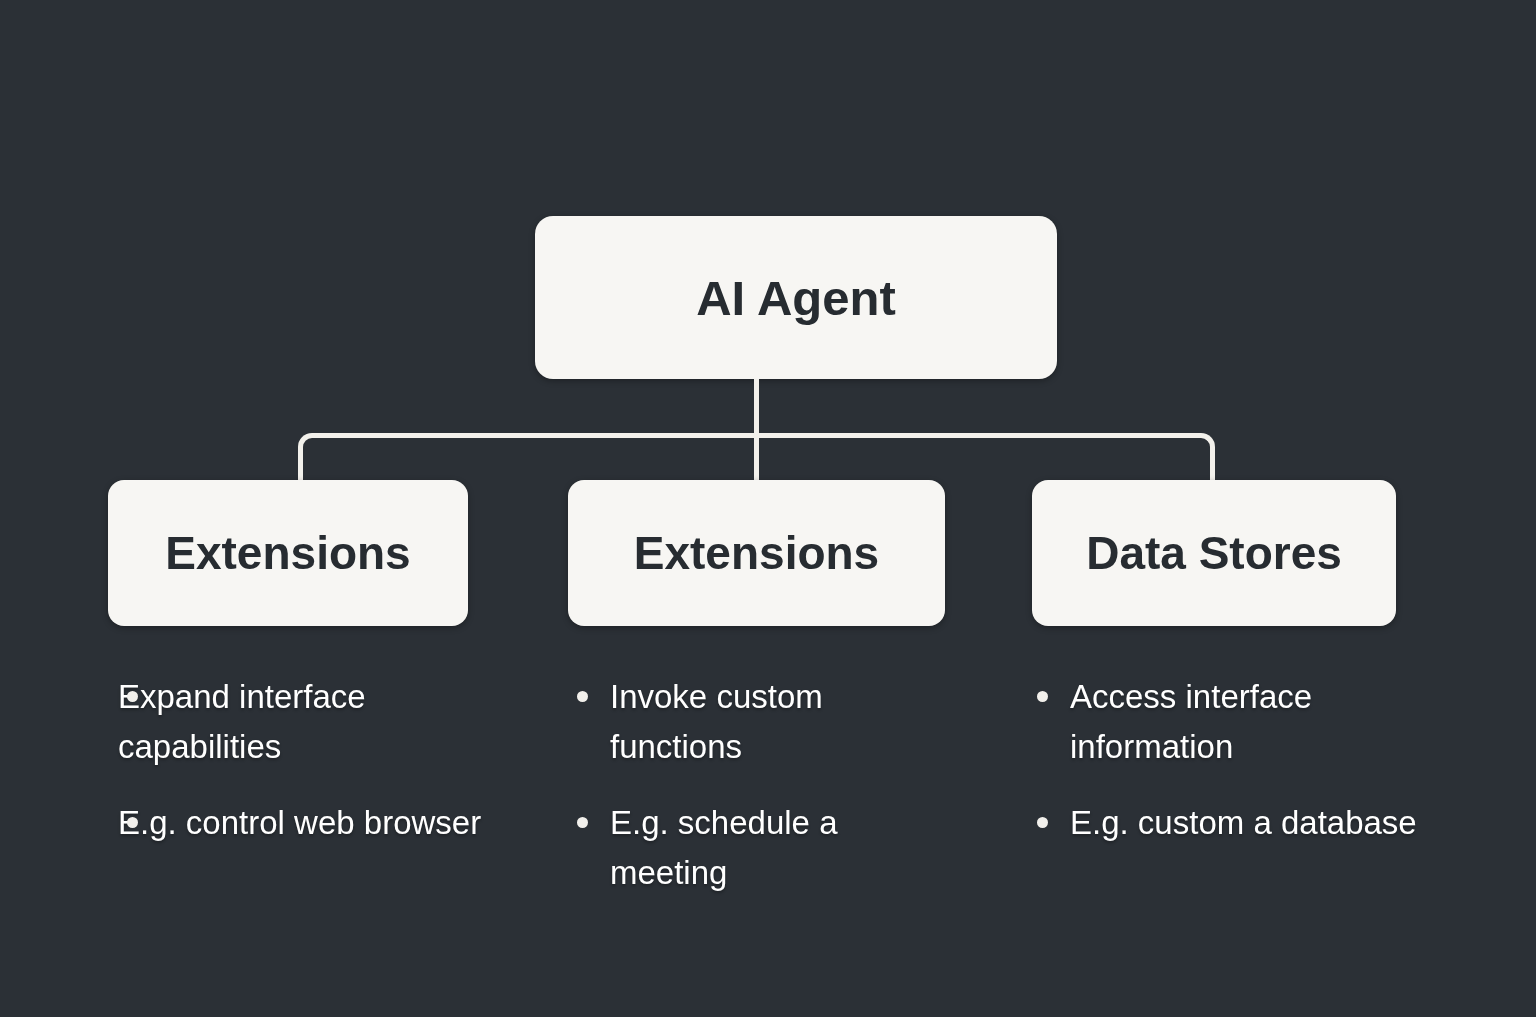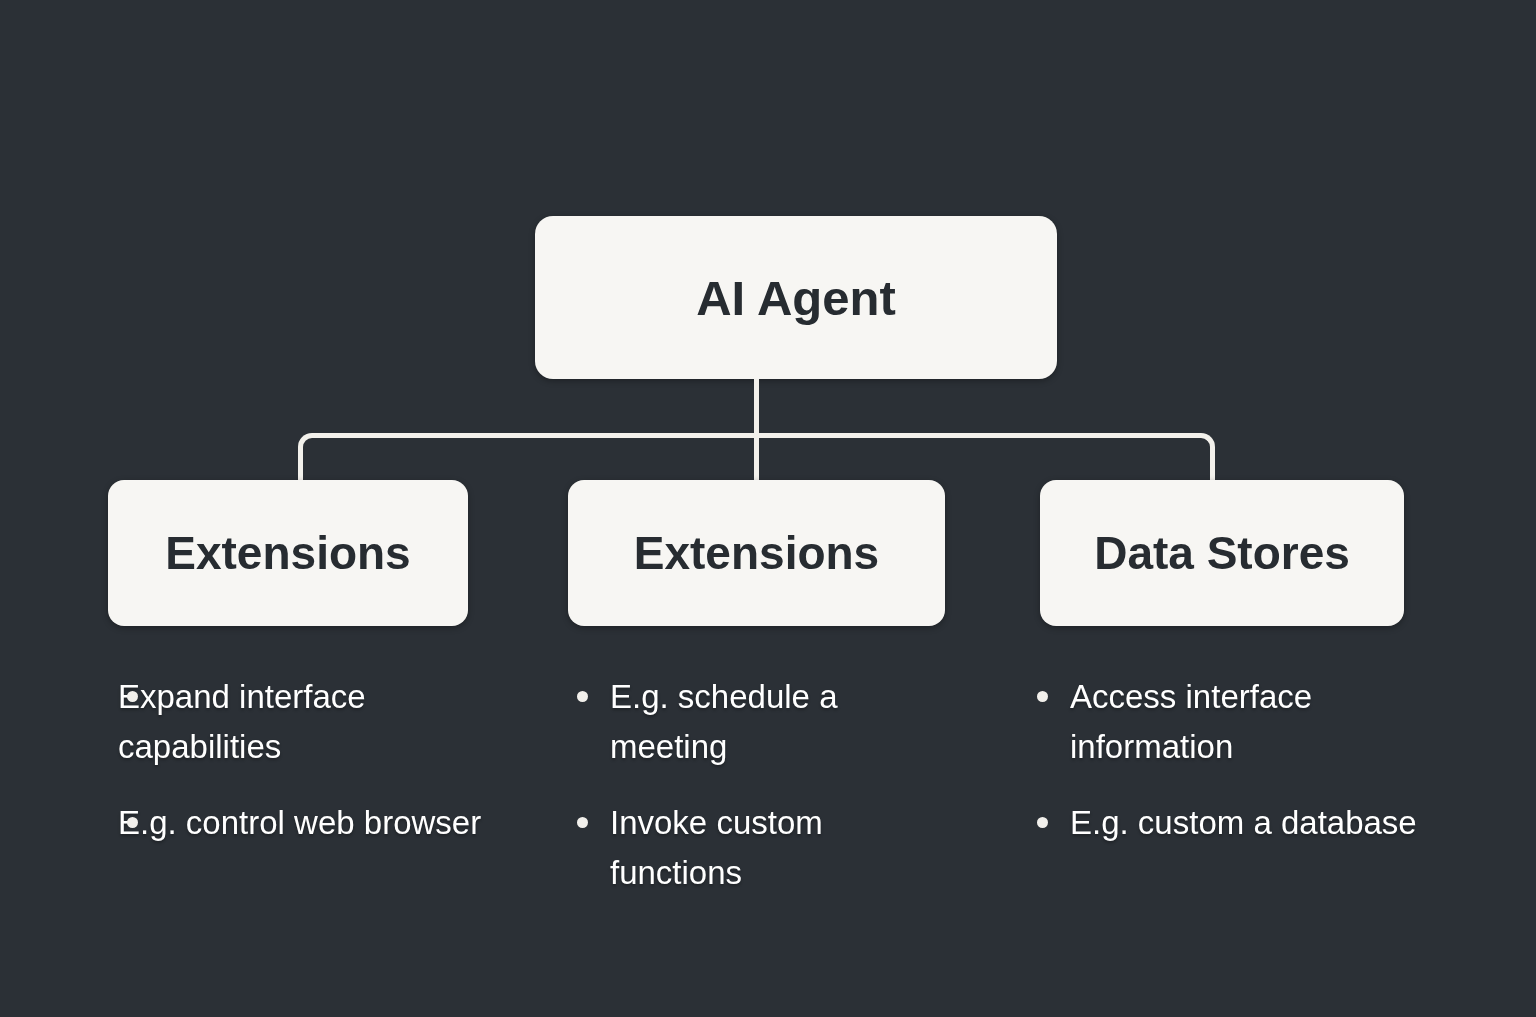--- a/index.html
+++ b/index.html
@@ -62,21 +62,21 @@
   }
 
   .card-child {
     top: 480px;
     height: 146px;
     font-size: 46px;
     border-radius: 16px;
   }
   .card-ext    { left: 108px;  width: 360px; }
   .card-func   { left: 568px;  width: 377px; }
-  .card-data   { left: 1032px; width: 364px; margin-left: 8px; }
+  .card-data   { left: 1032px; width: 364px; }
 
   
   .conn {
     position: absolute;
     background: #f3f1ec;
   }
   
   .conn-stem {
     left: 754px;
     top: 379px;
@@ -172,26 +172,26 @@
     </div>
     <div class="bullet-item">
       <span class="bullet-dot"></span>
       <span class="bullet-text">E.g. control web browser</span>
     </div>
   </div>
 
   <div class="bullets col-2">
     <div class="bullet-item">
       <span class="bullet-dot"></span>
+      <span class="bullet-text">Invoke custom functions</span>
+    </div>
+    <div class="bullet-item">
+      <span class="bullet-dot"></span>
       <span class="bullet-text">E.g. schedule a meeting</span>
     </div>
-    <div class="bullet-item">
-      <span class="bullet-dot"></span>
-      <span class="bullet-text">Invoke custom functions</span>
-    </div>
   </div>
 
   <div class="bullets col-3">
     <div class="bullet-item">
       <span class="bullet-dot"></span>
       <span class="bullet-text">Access interface information</span>
     </div>
     <div class="bullet-item">
       <span class="bullet-dot"></span>
       <span class="bullet-text">E.g. custom a database</span>

